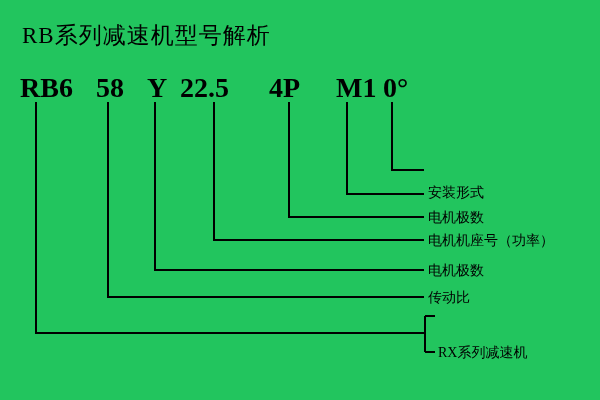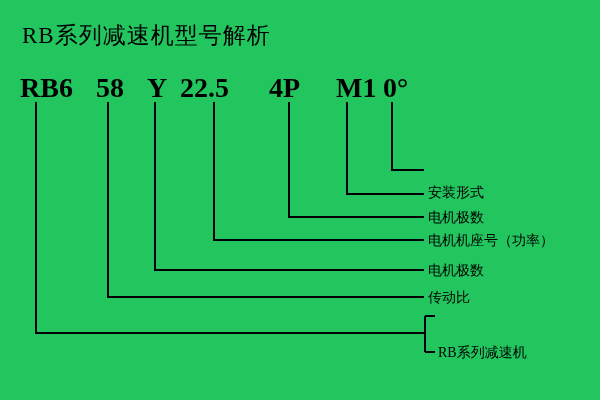--- a/index.html
+++ b/index.html
@@ -89,15 +89,15 @@
     <path d="M155,102 L155,270 L424,270"></path>
     <path d="M108,102 L108,297 L424,297"></path>
     <path d="M36,102 L36,333 L425,333 M425,316 L425,352 M425,316 L435,316 M425,352 L435,352"></path>
   </svg>
 
   <div class="label l1">安装形式</div>
   <div class="label l3">电机机座号（功率）</div>
   <div class="label l2">电机极数</div>
   <div class="label l4">电机极数</div>
   <div class="label l5">传动比</div>
-  <div class="label l7">RB系列减速机</div>
+  <div class="label l7">RX系列减速机</div>
 
 </div>
 
 </body></html>

